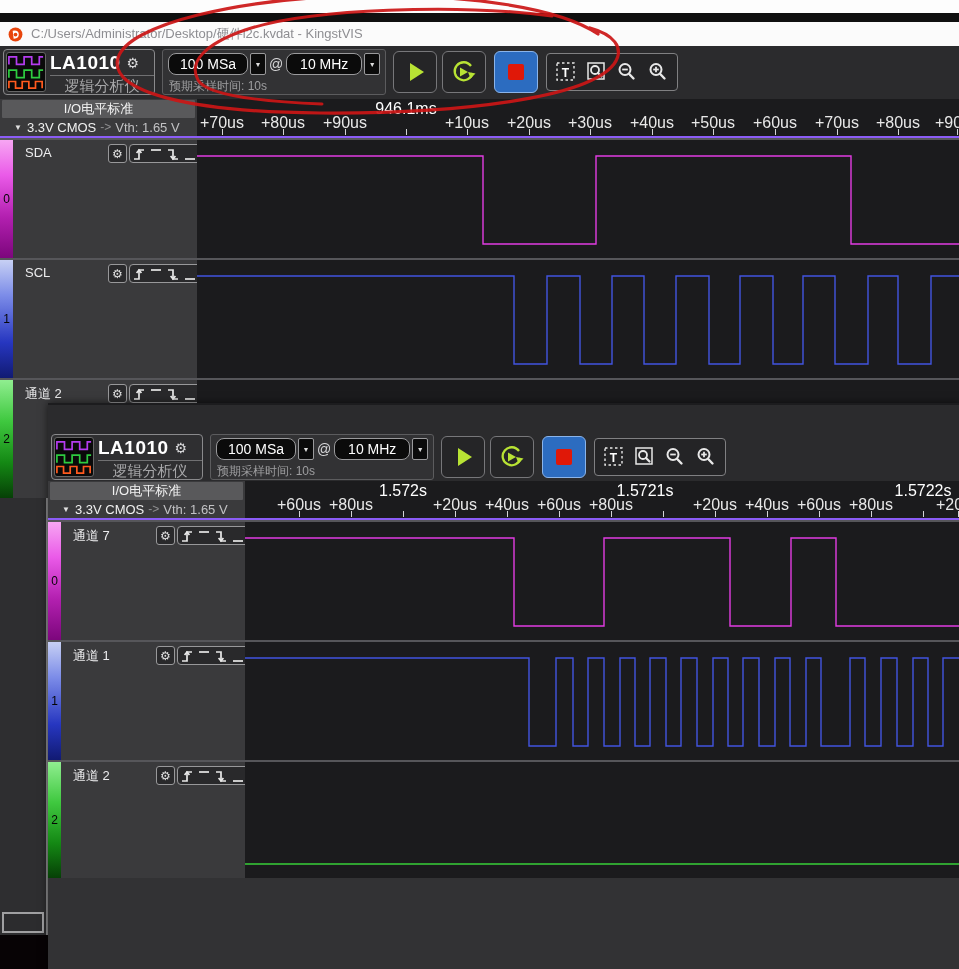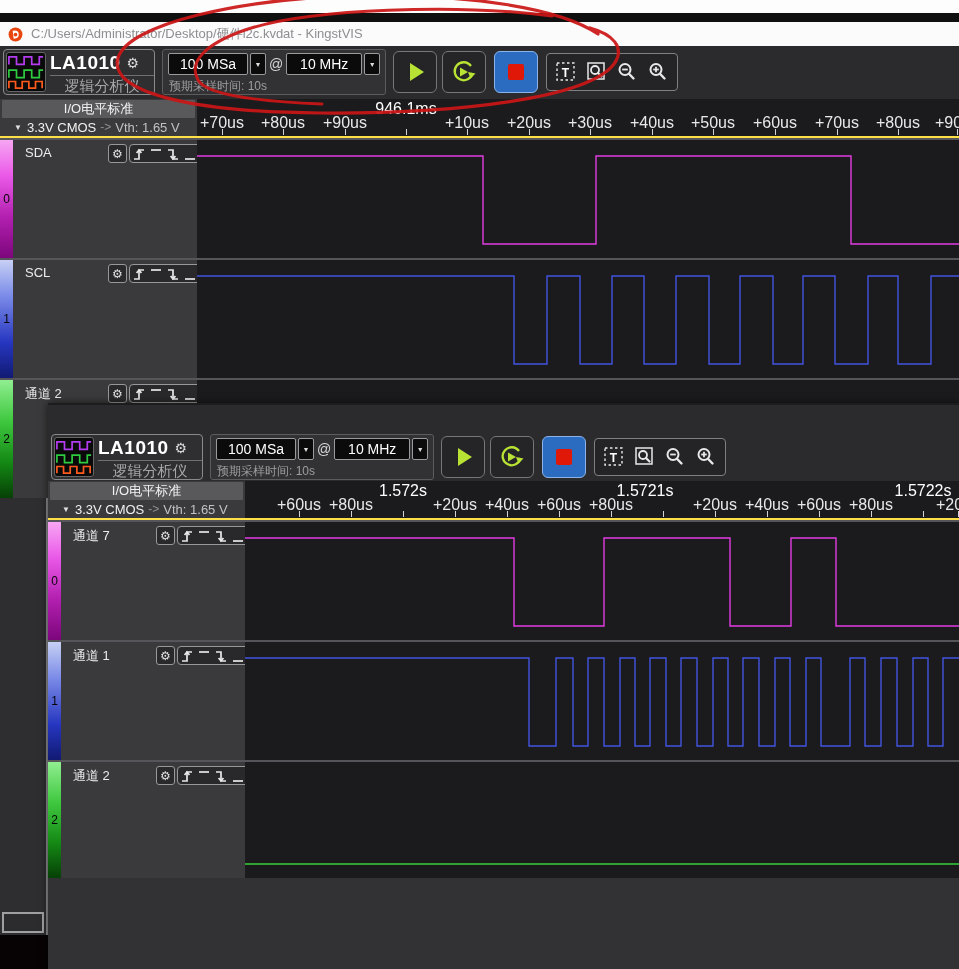--- a/index.html
+++ b/index.html
@@ -25,37 +25,37 @@
   .toolbar{height:53px;background:#2b2b2d;}
   .devblock{position:absolute;left:3px;top:3px;width:152px;height:46px;border:1px solid #8a8a8c;border-radius:4px;background:#2f2f31;}
   .devicon{position:absolute;left:2px;top:2px;width:40px;height:40px;background:#0a0a0a;border:1px solid #666;border-radius:3px;}
   .devright{position:absolute;left:46px;top:0;width:104px;height:44px;}
   .devnamerow{height:25px;display:flex;align-items:center;}
   .devname{color:#fff;font-size:19px;font-weight:bold;letter-spacing:.5px;}
   .devgear{color:#d8d8da;font-size:14px;margin-left:6px;}
   .devsub{border-top:1px solid #707072;color:#a8a8aa;font-size:15px;text-align:center;padding-top:1px;}
   .rategroup{position:absolute;left:162px;top:3px;width:224px;height:46px;border:1px solid #5c5c5e;border-radius:3px;background:#323234;}
   .raterow{display:flex;align-items:center;padding:3px 0 0 5px;}
-  .combo{width:80px;height:22px;background:#0b0b0b;border:1px solid #9a9a9c;border-radius:2px;
+  .combo{width:80px;height:22px;background:#0b0b0b;border:1px solid #9a9a9c;border-radius:8px;
          color:#fff;font-size:14px;display:inline-flex;align-items:center;justify-content:center;white-space:nowrap;}
   .combo.wide{width:76px;}
   .comboarrow{width:16px;height:22px;margin-left:2px;background:#0b0b0b;border:1px solid #9a9a9c;border-radius:2px;
               color:#ddd;font-size:7px;display:inline-flex;align-items:center;justify-content:center;}
   .atlabel{color:#d8d8da;font-size:14px;margin:0 3px;}
   .expected{margin:3px 0 0 6px;font-size:12px;color:#9e9ea0;white-space:nowrap;}
   .tbtn{position:absolute;top:5px;width:44px;height:42px;background:#252527;border:1px solid #77777a;border-radius:6px;padding:0;display:flex;align-items:center;justify-content:center;cursor:pointer;}
   .tbtn.play{left:393px;} .tbtn.loop{left:442px;}
   .tbtn.stop{left:494px;background:#2c6cc0;border-color:#8ab4ea;}
   .stopsq{width:16px;height:16px;background:#e01808;border-radius:2px;display:block;}
   .zoomgroup{position:absolute;left:546px;top:7px;width:132px;height:38px;border:1px solid #808082;border-radius:4px;background:#242426;
              display:flex;align-items:center;justify-content:space-around;padding:0 4px;}
   .zicon{width:24px;height:24px;display:inline-flex;align-items:center;justify-content:center;cursor:pointer;}
 
   
-  .hdr{height:39px;background:#eab308;border-bottom:2px solid #fde047;}
+  .hdr{height:39px;background:#eab308;border-bottom:2px solid #8b5cf6;}
   .hdrleft{position:absolute;left:0;top:0;width:197px;height:37px;background:#3a3a3c;}
   .ioband{position:absolute;left:2px;top:1px;width:193px;height:18px;background:#59595b;border-radius:1px;
           color:#f2f2f2;font-size:13px;display:flex;align-items:center;justify-content:center;}
   .voltrow{position:absolute;left:0;top:19px;width:197px;height:18px;display:flex;align-items:center;font-size:13px;white-space:nowrap;}
   .voltrow .exp{color:#e0e0e0;font-size:8px;margin:0 5px 0 14px;}
   .voltrow .vstd{color:#f0f0f0;}
   .voltrow .varr{color:#8f8f91;margin:0 4px;font-size:12px;}
   .voltrow .vth{color:#c2c2c4;}
   .timeline{position:absolute;top:0;height:37px;background:#1b1b1d;overflow:hidden;}
   .ticklabel{position:absolute;top:15px;transform:translateX(-50%);font-size:16px;color:#e8e8e8;white-space:nowrap;}

